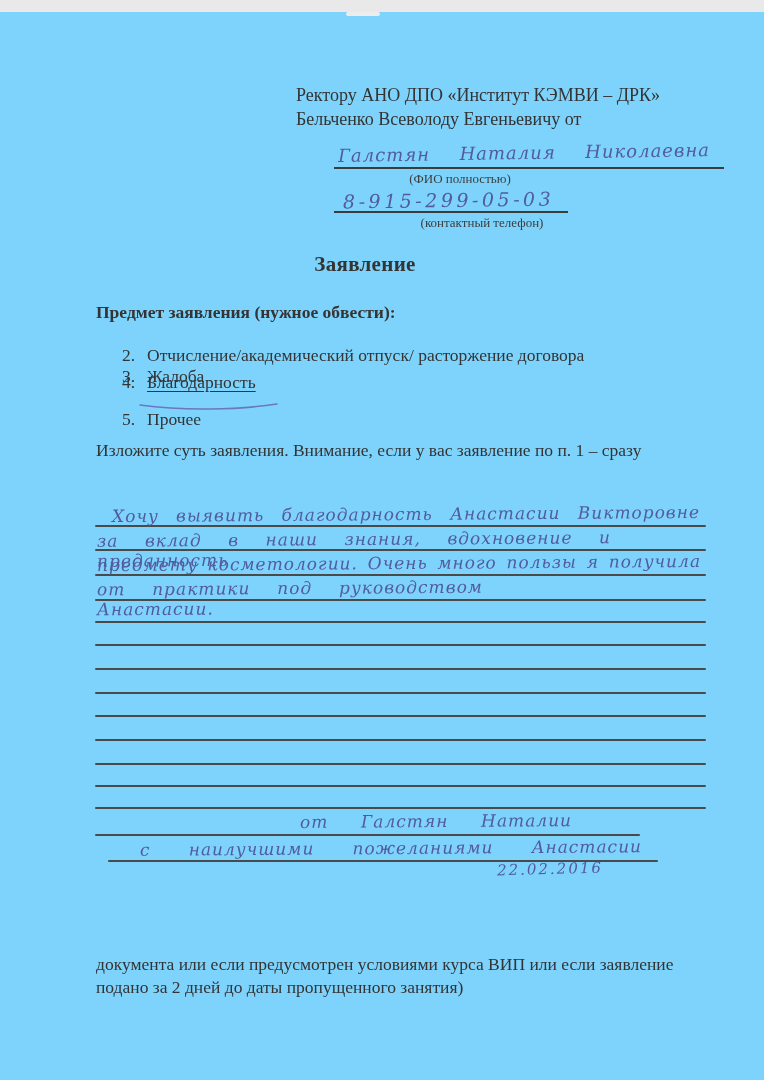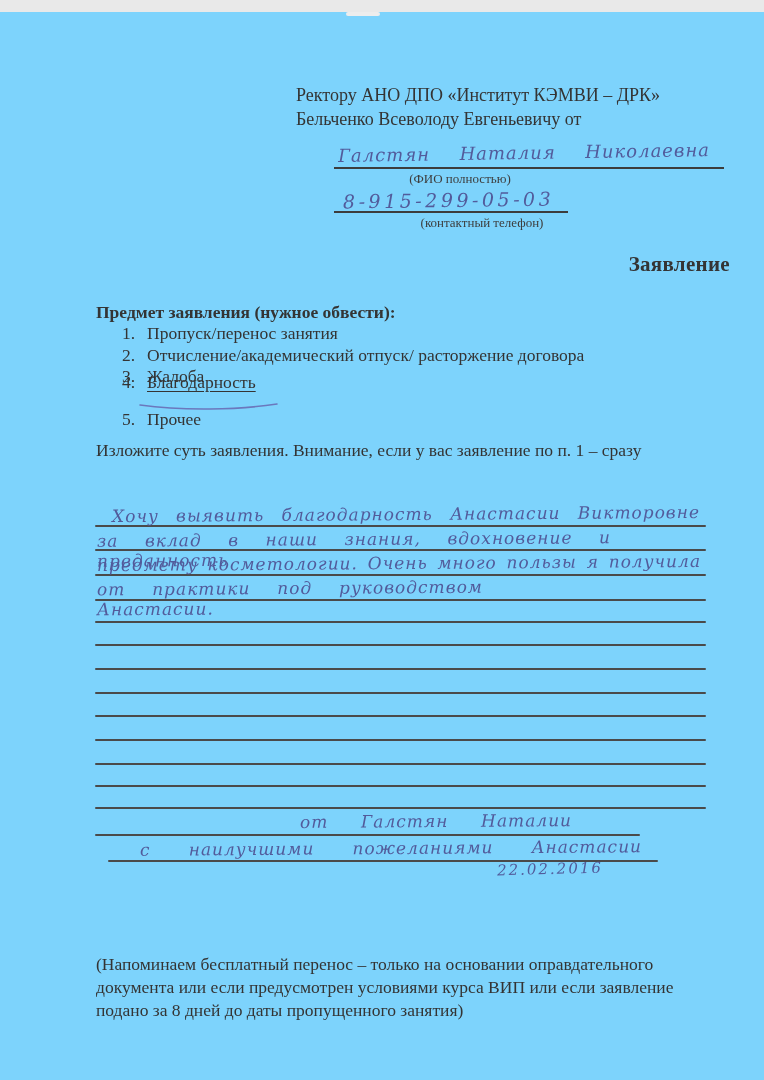--- a/index.html
+++ b/index.html
@@ -4,21 +4,21 @@
 <style>
   html,body{margin:0;padding:0;background:#e9e9e9;}
   .page{
     position:relative;width:764px;height:1080px;margin:12px auto;
     background:#7dd3fc;overflow:hidden;
     font-family:"Liberation Serif",serif;color:#343434;
   }
   
   .printed{position:absolute;font-size:17.5px;line-height:23px;}
   .recipient{top:71px;left:296px;font-size:18px;line-height:24px;width:430px;}
-  .doc-title{top:241px;left:0;width:730px;text-align:right;font-weight:bold;font-size:21px;letter-spacing:.3px;}
+  .doc-title{top:241px;left:0;width:730px;text-align:center;font-weight:bold;font-size:21px;letter-spacing:.3px;}
   .subject-heading{top:289px;left:96px;font-weight:bold;}
   .list-item{position:absolute;left:122px;font-size:17.5px;white-space:nowrap;}
   .list-item .num{display:inline-block;width:25px;}
   .item-underlined{text-decoration:underline;text-decoration-thickness:1px;text-underline-offset:3px;}
   .instruction{top:427px;left:96px;width:620px;}
   .request{top:863px;left:96px;width:600px;}
   .note{top:941px;left:96px;width:600px;}
 
   
   .small-label{position:absolute;font-size:13px;color:#3d3d3d;text-align:center;}
@@ -69,23 +69,20 @@
   <div class="small-label fio-label">(ФИО полностью)</div>
 
   <div class="hw hw-phone" style="color: rgb(82, 91, 155);">8-915-299-05-03</div>
   <div class="field-line phone-line"></div>
   <div class="small-label phone-label">(контактный телефон)</div>
 
   <div class="printed doc-title">Заявление</div>
 
   <div class="printed subject-heading">Предмет заявления (нужное обвести):</div>
 
-  <div class="list-item" style="top:311px">
-    <span class="num">1.</span><span>Пропуск/перенос занятия</span>
-  </div>
   <div class="list-item" style="top:333px">
     <span class="num">2.</span><span>Отчисление/академический отпуск/ расторжение договора</span>
   </div>
   <div class="list-item" style="top:354px">
     <span class="num">3.</span><span>Жалоба</span>
   </div>
   <div class="list-item" style="top:360px">
     <span class="num">4.</span><span class="item-underlined">Благодарность</span>
   </div>
   <div class="list-item" style="top:397px">
@@ -122,18 +119,17 @@
   <div class="hw just hw-msg4" style="color: rgb(82, 91, 155);">от практики под руководством Анастасии.</div>
 
   <div class="hw just hw-sig1" style="color: rgb(82, 91, 155);">от Галстян Наталии</div>
   <div class="hw just hw-sig2" style="color: rgb(82, 91, 155);">с наилучшими пожеланиями Анастасии</div>
   <div class="hw hw-date" style="color: rgb(82, 91, 155);">22.02.2016</div>
 
   <div class="printed request">
   </div>
 
   <div class="printed note">
-    <div>(Напоминаем бесплатный перенос – только на основании оправдательного</div>
     <div>документа или если предусмотрен условиями курса ВИП или если заявление</div>
-    <div>подано за 8 дней до даты пропущенного занятия)</div>
+    <div>подано за 2 дней до даты пропущенного занятия)</div>
   </div>
 
 </div>
 
 </body></html>

